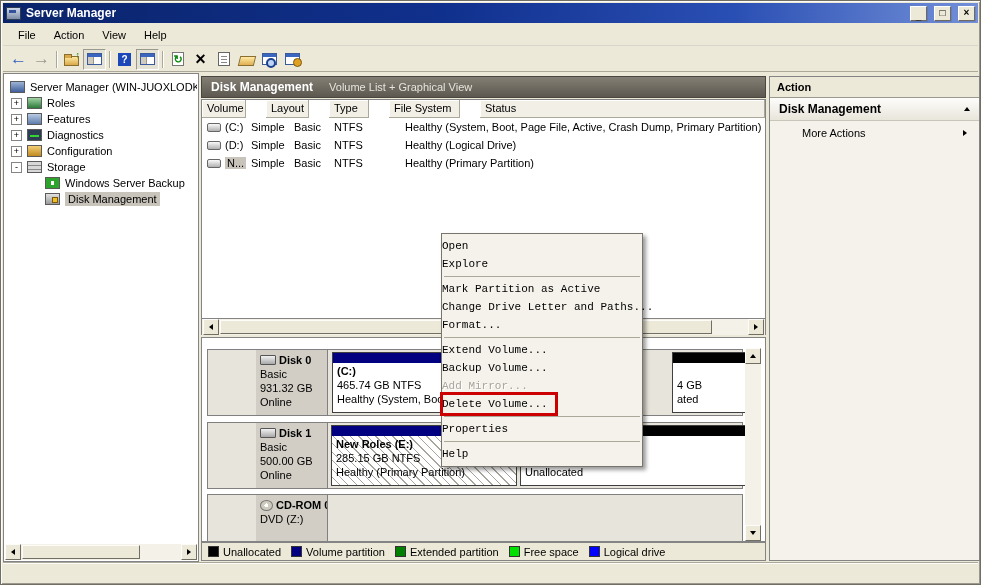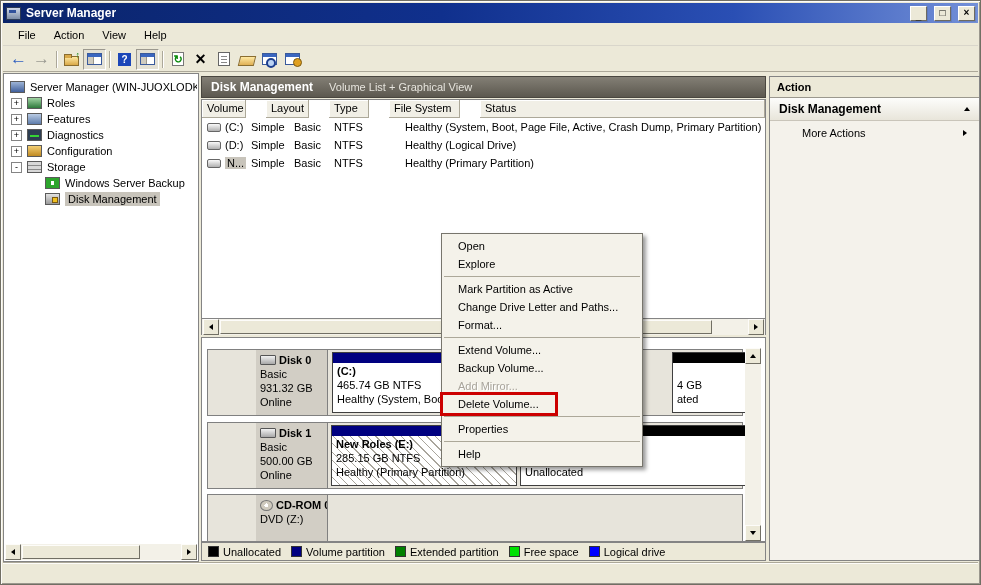--- a/index.html
+++ b/index.html
@@ -121,21 +121,21 @@
   .actions { position:absolute; left:768px; top:75px; width:211px; height:485px; background:#f4f2eb; border:1px solid #848484; }
   .actions-header { height:21px; background:#ece9d8; border-bottom:1px solid #9b988e; font-weight:bold; padding:4px 7px; }
   .actions-section { height:23px; display:flex; justify-content:space-between; align-items:center; font-weight:bold; font-size:12px; padding:0 9px; background:linear-gradient(#fdfdfb,#e8e5da); border-bottom:1px solid #c9c5ba; }
   .more-actions { height:24px; display:flex; justify-content:space-between; align-items:center; padding:0 9px 0 32px; }
 
   
   .statusbar { position:absolute; left:2px; right:2px; bottom:2px; height:19px; border-top:1px solid #fdfcf9; box-shadow:0 -1px 0 #aca899; background:#ece9d8; }
 
   
   .ctx { position:absolute; left:440px; top:232px; width:202px; background:#f4f2ea; border:1px solid #77756c; box-shadow:3px 3px 4px rgba(0,0,0,.4); padding:3px 0; z-index:60; }
-  .ctx-item { height:18px; line-height:18px; padding-left:16px; white-space:nowrap; }
+  .ctx-item { height:18px; line-height:18px; white-space:nowrap;font-family:Liberation Mono, monospace; }
   .ctx-sep { height:1px; background:#aca899; margin:3px 2px; }
   .ctx-item.disabled { color:#a8a49b; text-shadow:1px 1px 0 #fff; }
   .delete-wrap { position:relative; }
   .red-box { position:absolute; left:-2px; top:-3px; width:118px; height:24px; border:3px solid #c00; pointer-events:none; }
 </style>
 </head>
 <body>
 
 <div class="window">
 

